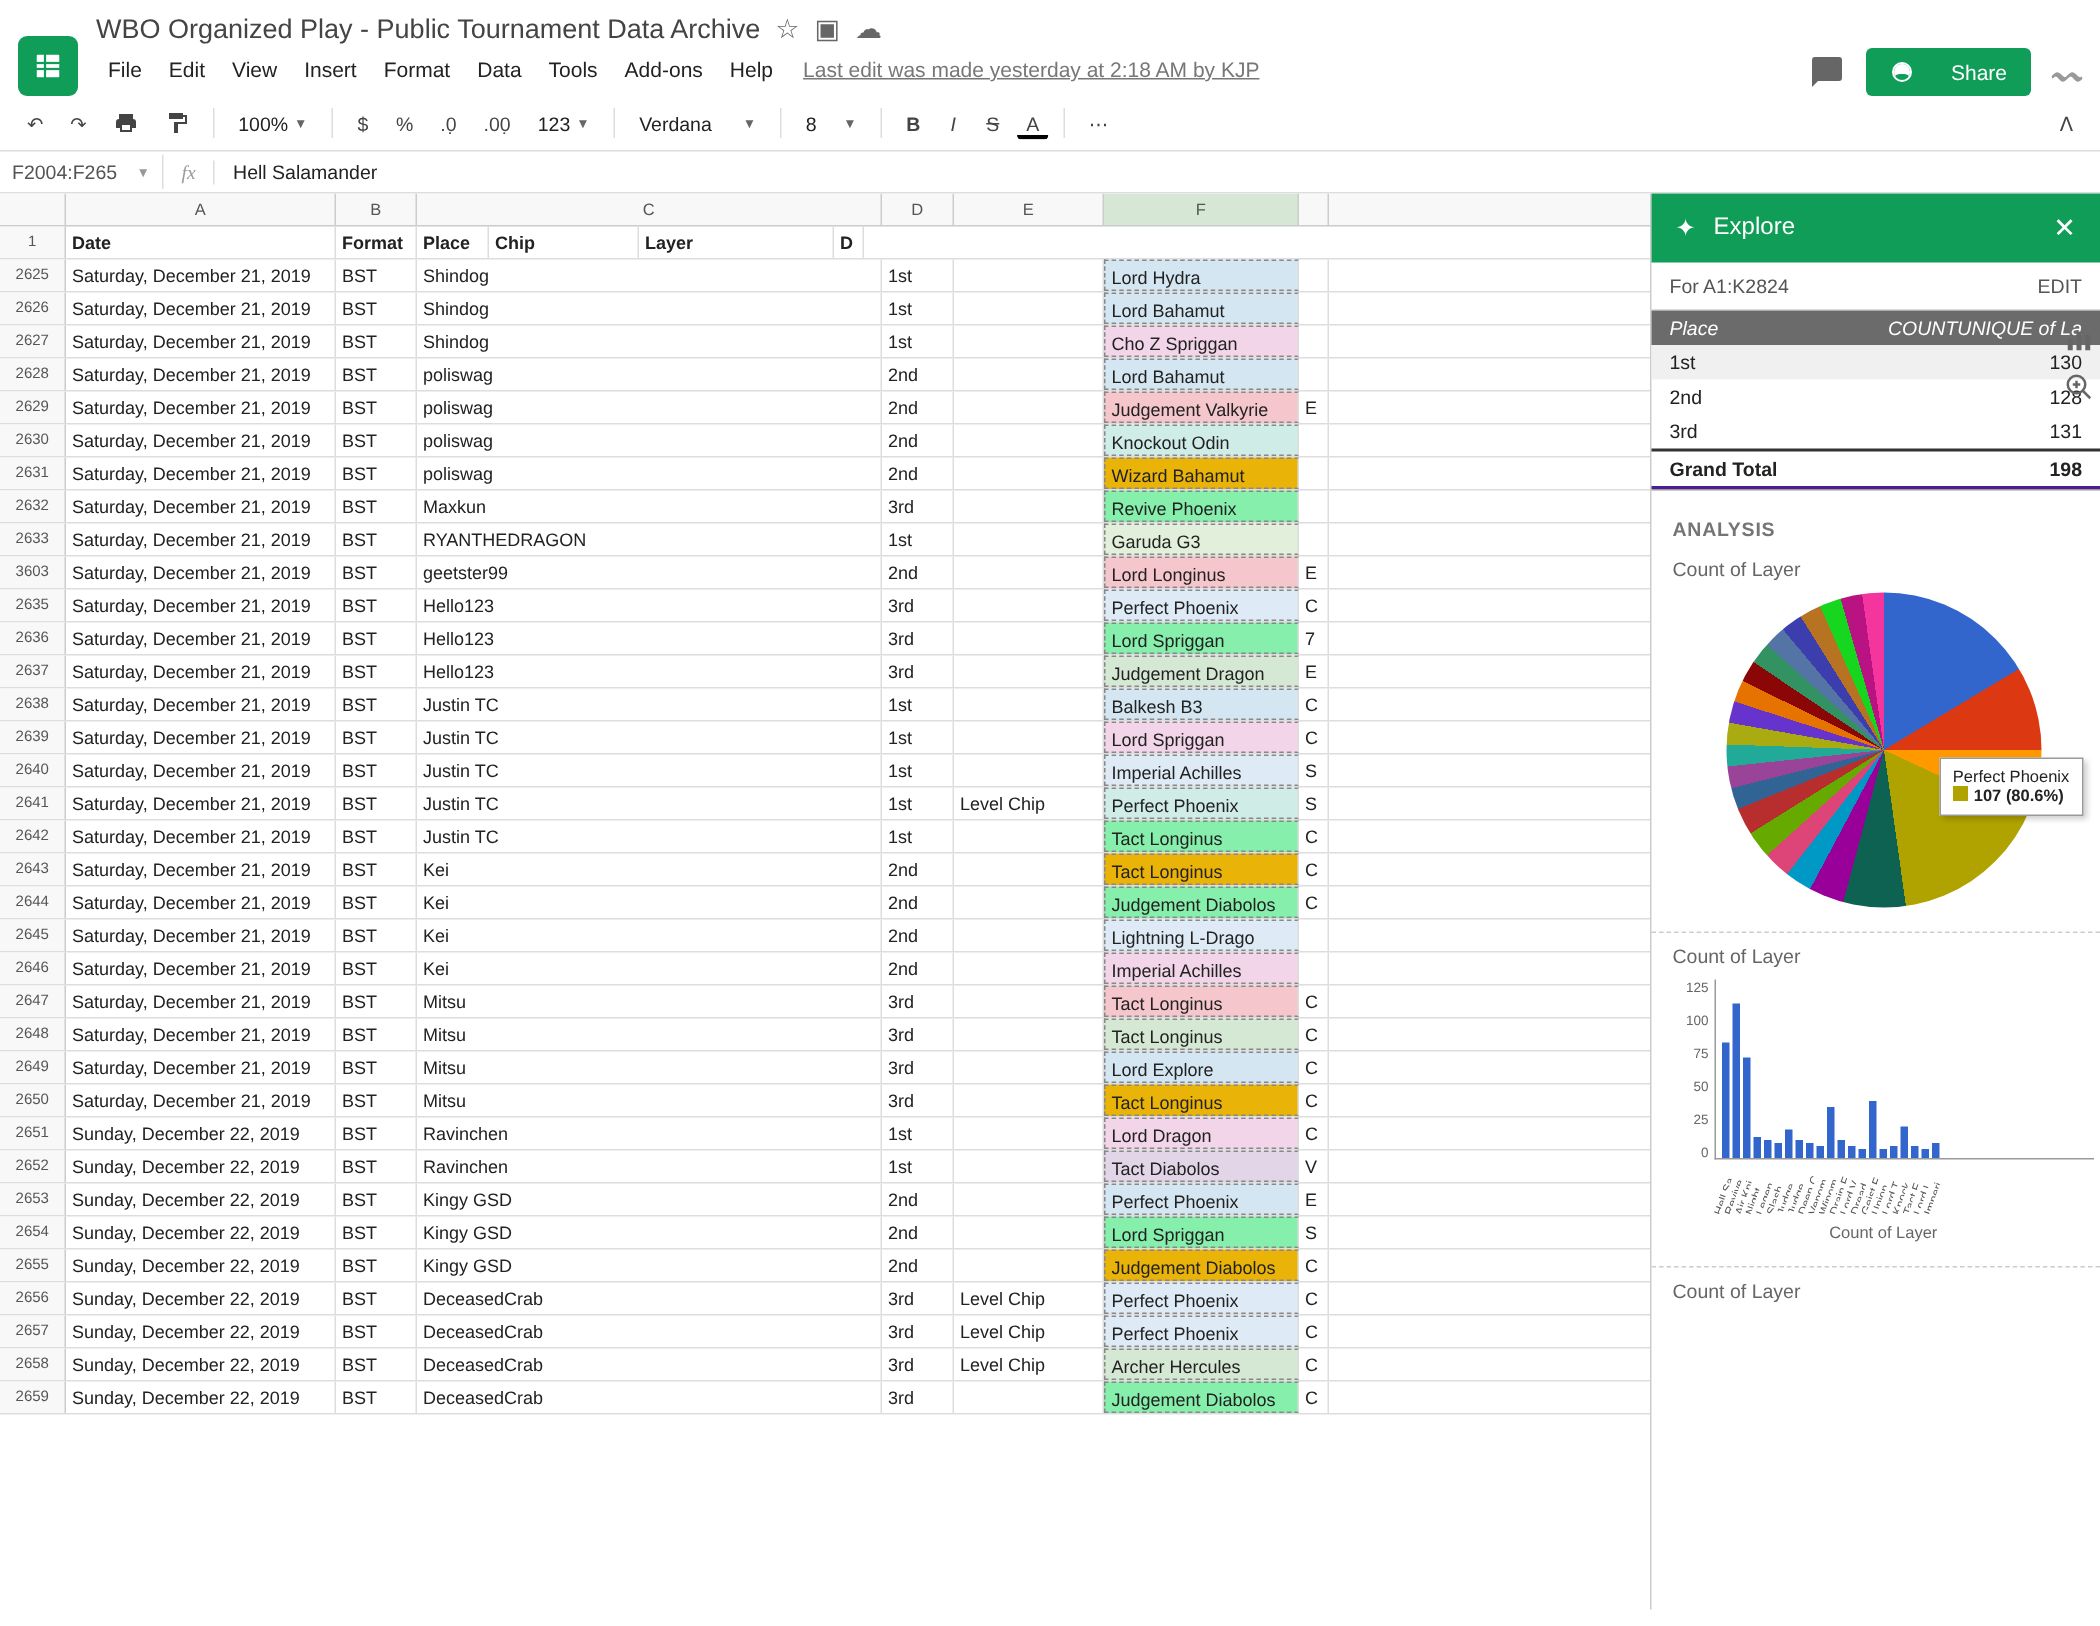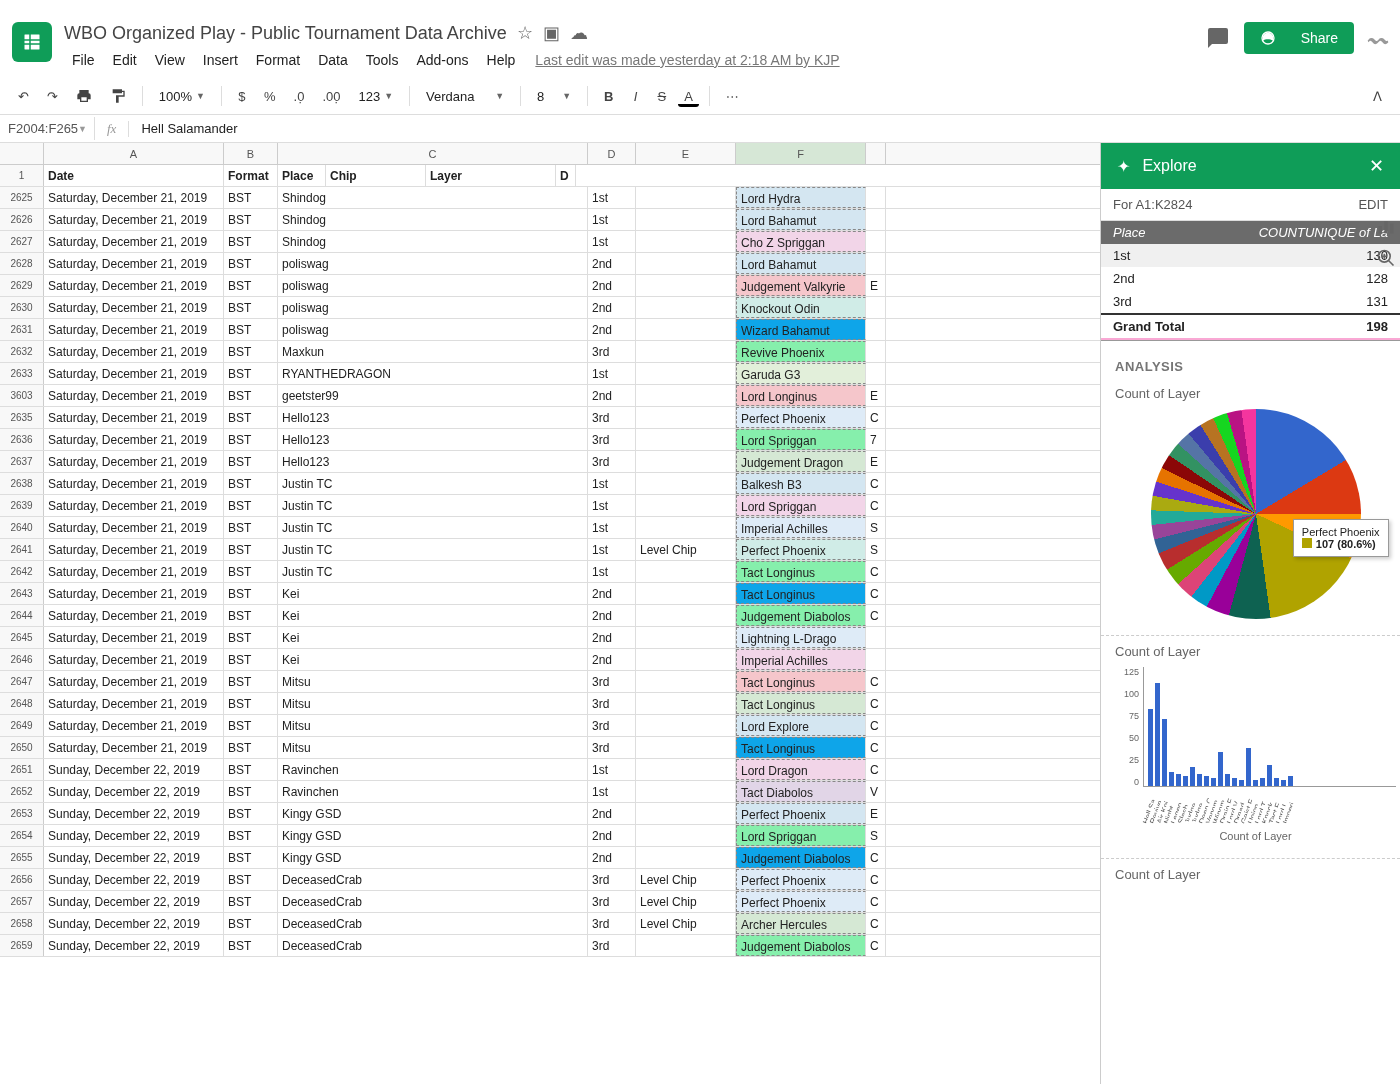--- a/index.html
+++ b/index.html
@@ -1,17 +1,17 @@
 <!DOCTYPE html>
 <html><head>
 <meta charset="utf-8">
 <style>
 * { box-sizing: border-box; margin: 0; padding: 0; }
 body { font-family: Arial, sans-serif; font-size: 13px; color: #222; background: #fff; overflow: hidden; width: 1400px; height: 1084px; }
-.titlebar { display: flex; align-items: flex-start; padding: 22px 12px 0 12px; gap: 12px; }
+.titlebar { display: flex; align-items: flex-end; padding: 8px 12px 0 12px; gap: 12px; }
 .logo { width: 40px; height: 40px; background: #0f9d58; border-radius: 6px; display: flex; align-items: center; justify-content: center; }
 .logo svg { width: 24px; height: 24px; fill: #fff; }
 .title-area { flex: 1; }
 .doc-title { font-size: 18px; color: #444; display: flex; align-items: center; gap: 10px; }
 .title-icons { display: flex; gap: 10px; color: #666; }
 .title-icons span { cursor: pointer; }
 .menubar { display: flex; gap: 2px; padding: 4px 0 6px 0; font-size: 14px; color: #222; align-items: center; }
 .menubar .menu-item { padding: 4px 8px; cursor: pointer; border-radius: 3px; }
 .last-edit { color: #777; font-size: 14px; margin-left: 10px; text-decoration: underline; }
 .titlebar-right { display: flex; align-items: center; gap: 14px; }
@@ -19,51 +19,51 @@
 .share-btn { background: #0f9d58; color: #fff; padding: 8px 16px; border-radius: 4px; display: flex; align-items: center; gap: 25px; font-size: 14px; font-weight: 500; cursor: pointer; }
 .squiggle { color: #999; font-size: 20px; cursor: pointer; }
 .toolbar { display: flex; align-items: center; padding: 6px 12px; border-bottom: 1px solid #ddd; gap: 6px; }
 .tb-btn { padding: 4px 6px; cursor: pointer; color: #444; border-radius: 3px; min-width: 20px; text-align: center; }
 .tb-sep { width: 1px; height: 20px; background: #ddd; margin: 0 4px; }
 .tb-dropdown { display: flex; align-items: center; gap: 4px; padding: 4px 6px; cursor: pointer; }
 .tb-dropdown .caret { font-size: 9px; color: #666; }
 .font-color { border-bottom: 3px solid #000; padding-bottom: 0; }
 .toolbar-right { margin-left: auto; display: flex; gap: 6px; }
 .formula-bar { display: flex; align-items: center; border-bottom: 1px solid #ddd; height: 28px; }
-.name-box { width: 95px; padding: 4px 8px; border-right: 1px solid #ddd; display: flex; align-items: center; font-size: 13px; color: #555; }
+.name-box { width: 109px; padding: 4px 8px; border-right: 1px solid #ddd; display: flex; align-items: center; font-size: 13px; color: #555; }
 .name-box .caret { font-size: 9px; margin-left: auto; color: #999; }
 .fx { padding: 0 12px; color: #999; font-style: italic; font-family: serif; border-right: 1px solid #ddd; }
 .formula-val { padding: 4px 12px; font-size: 13px; }
 .main { display: flex; height: calc(1084px - 140px); }
 .sheet { flex: 1; overflow: hidden; position: relative; }
 .col-headers { display: flex; background: #f8f8f8; border-bottom: 1px solid #ccc; height: 22px; }
 .corner { width: 44px; border-right: 1px solid #ccc; background: #f8f8f8; }
 .col-h { border-right: 1px solid #ccc; text-align: center; font-size: 11px; color: #555; line-height: 22px; }
 .col-A { width: 180px; } .col-B { width: 54px; } .col-C { width: 310px; } .col-D { width: 48px; } .col-E { width: 100px; } .col-F { width: 130px; } .col-G { width: 20px; }
 .col-h.selected { background: #d6e7d6; }
 .rows { }
 .row { display: flex; height: 22px; border-bottom: 1px solid #ddd; font-size: 12px; }
 .row-h { width: 44px; background: #f8f8f8; border-right: 1px solid #ccc; text-align: center; font-size: 10px; color: #555; line-height: 22px; }
 .cell { border-right: 1px solid #ddd; padding: 0 4px; line-height: 22px; white-space: nowrap; overflow: hidden; }
 .header-row .cell { font-weight: bold; }
 .layer-cell { border: 1px dashed #888; border-right: 1px solid #ddd; }
 .c-blue { background: #d4e6f1; } .c-red { background: #f5c6cb; } .c-pink { background: #f2d5e8; }
 .c-orange { background: #86efac; } .c-green { background: #d5e8d4; }
-.c-teal { background: #0ea5e9; } .c-purple { background: #e1d5e7; } .c-lgreen { background: #e2efda; }
+.c-teal { background: #eab308; } .c-purple { background: #e1d5e7; } .c-lgreen { background: #e2efda; }
 .c-lblue { background: #deebf7; } .c-cyan { background: #d0ece7; }
 .explore { width: 300px; border-left: 1px solid #ccc; display: flex; flex-direction: column; background: #fff; }
 .explore-header { background: #0f9d58; color: #fff; padding: 12px 16px; display: flex; align-items: center; gap: 12px; font-size: 16px; }
 .explore-header .close { margin-left: auto; cursor: pointer; font-size: 18px; }
 .explore-range { padding: 8px 12px; border-bottom: 1px solid #ddd; display: flex; justify-content: space-between; font-size: 13px; color: #555; }
 .explore-range .edit { color: #555; cursor: pointer; }
 .pivot { border-bottom: 1px solid #999; }
 .pivot-row { display: flex; padding: 4px 12px; font-size: 13px; }
 .pivot-head { background: #6b6b6b; color: #fff; font-style: italic; }
 .pivot-row .pl { flex: 1; } .pivot-row .pr { text-align: right; }
-.pivot-total { font-weight: bold; border-top: 2px solid #333; border-bottom: 2px solid #f9a8d4; }
+.pivot-total { font-weight: bold; border-top: 2px solid #333; border-bottom: 2px solid #4c1d95; }
 .analysis-h { padding: 18px 14px 4px 14px; color: #757575; font-weight: bold; font-size: 13px; letter-spacing: 0.5px; }
 .chart-box { padding: 8px 4px 16px 14px; border-bottom: 1px dashed #ccc; }
 .chart-title { font-size: 13px; color: #666; margin-bottom: 8px; }
 .pie-wrap { position: relative; width: 210px; height: 210px; margin: 0 auto; }
 .pie { width: 210px; height: 210px; border-radius: 50%; background: conic-gradient(
   #3366cc 0deg 59deg, #dc3912 59deg 90deg, #ff9900 90deg 115deg,
   #b0a300 115deg 172deg, #0e6251 172deg 195deg, #990099 195deg 208deg,
   #0099c6 208deg 218deg, #dd4477 218deg 228deg, #66aa00 228deg 238deg,
   #b82e2e 238deg 248deg, #316395 248deg 256deg, #994499 256deg 264deg,
   #22aa99 264deg 272deg, #aaaa11 272deg 280deg, #6633cc 280deg 288deg,

